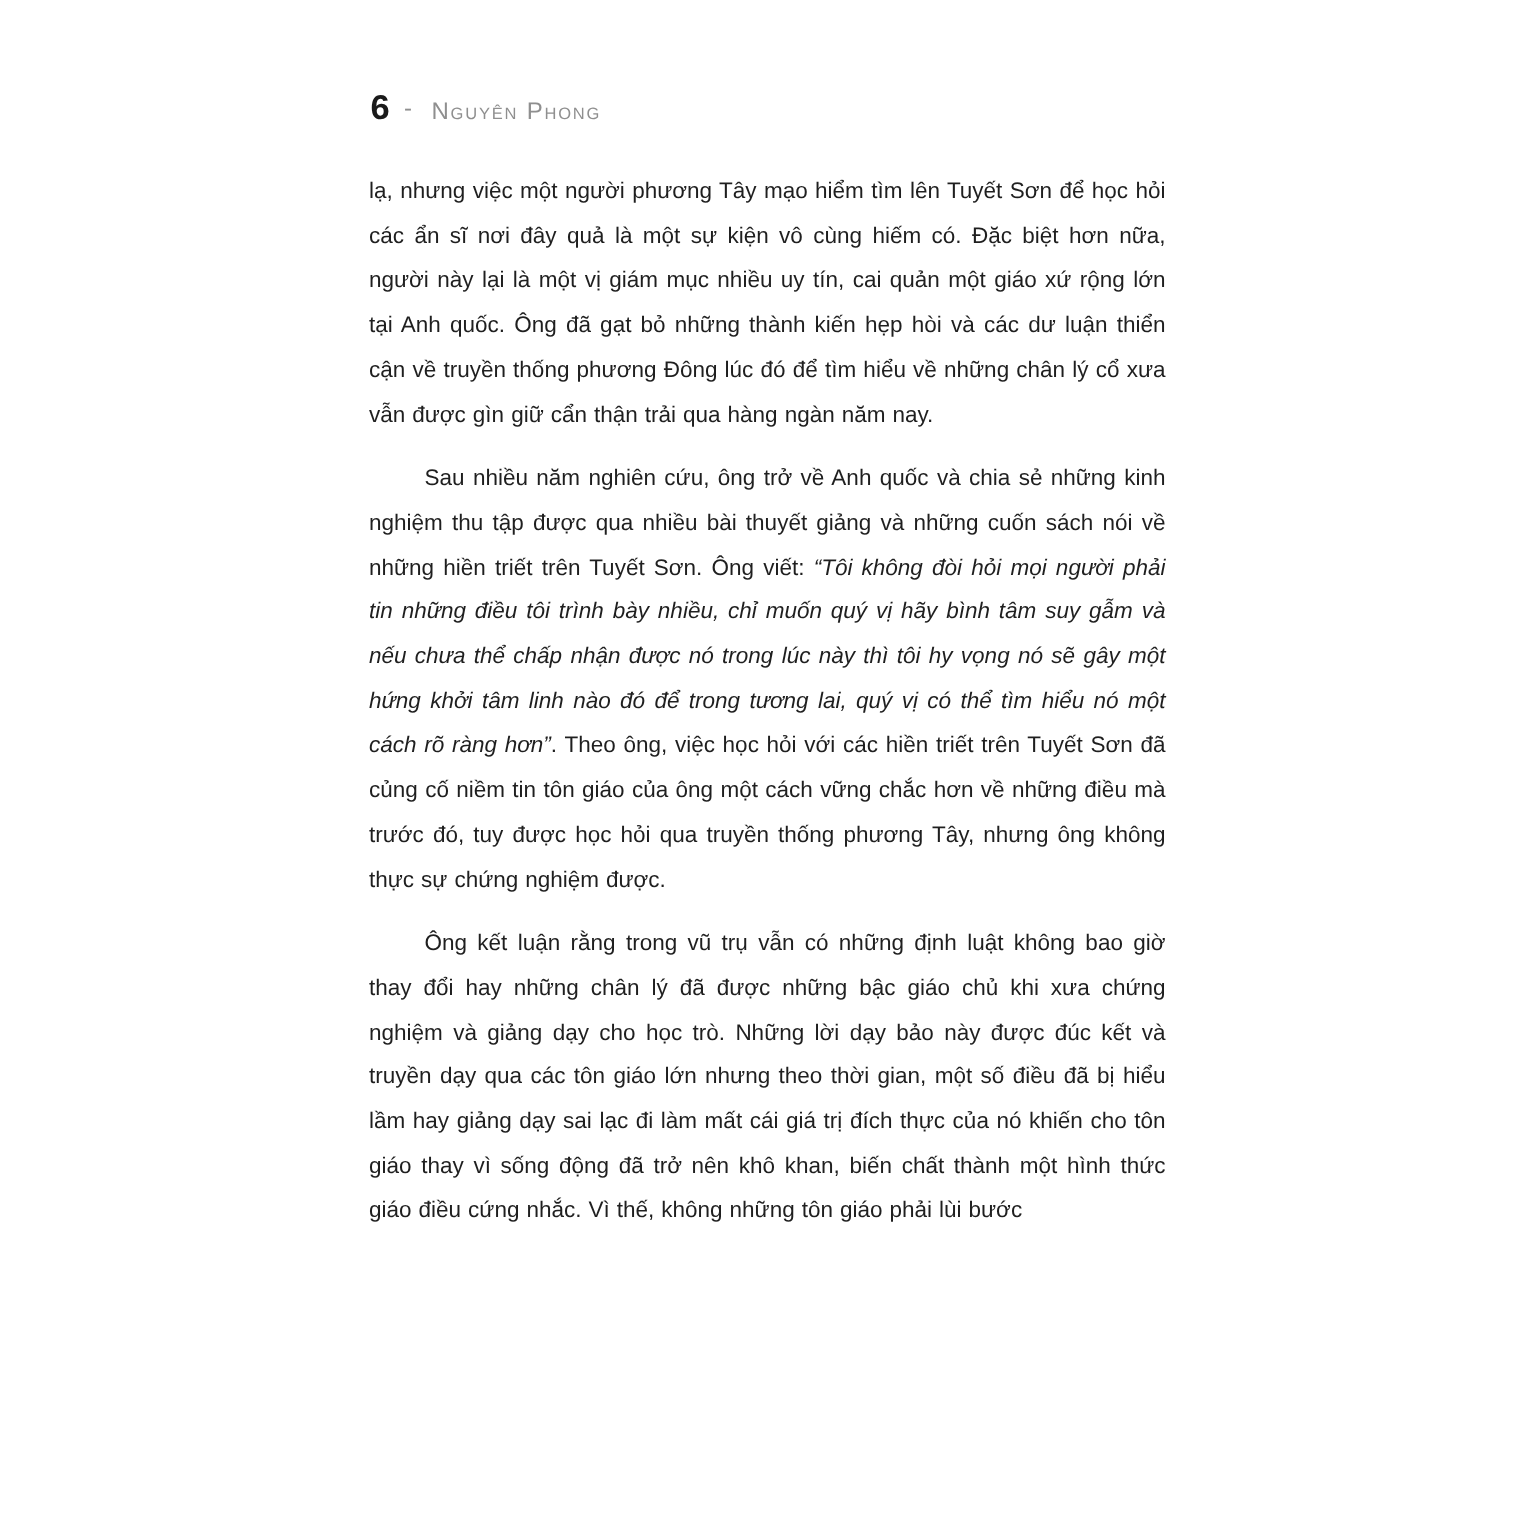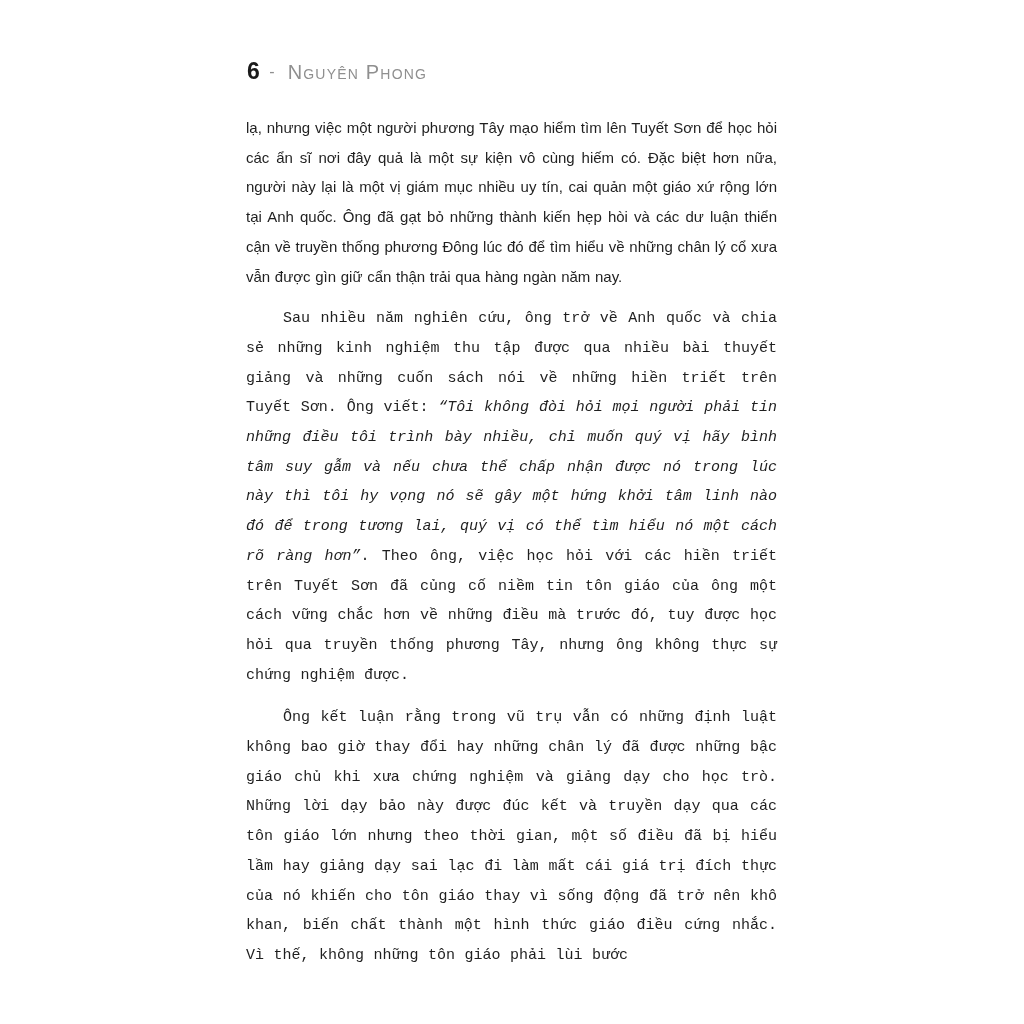--- a/index.html
+++ b/index.html
@@ -31,21 +31,21 @@
     letter-spacing: 0.5px;
   }
   .header-separator {
     font-size: 16px;
     font-weight: 400;
     color: #8f8f8f;
     position: relative;
     top: -2px;
   }
   .header-author {
-    font-size: 20px;
+    font-size: 16px;
     font-variant: small-caps;
     letter-spacing: 1.2px;
     color: #8f8f8f;
     margin-left: 4px;
   }
   .page-body {
     position: absolute;
     left: 246px;
     top: 113px;
     width: 531px;
@@ -54,21 +54,20 @@
   .page-body p {
     font-size: 15px;
     line-height: 29.7px;
     text-align: justify;
     color: #1f1f1f;
     word-spacing: 0.5px;
   }
   .page-body p.indented {
     margin-top: 13px;
     text-indent: 37px;
-    font-family: Liberation Mono, monospace;
   }
   .seg-italic {
     font-style: italic;
   }
 </style>
 </head>
 <body>
 
 <div class="page">
 

